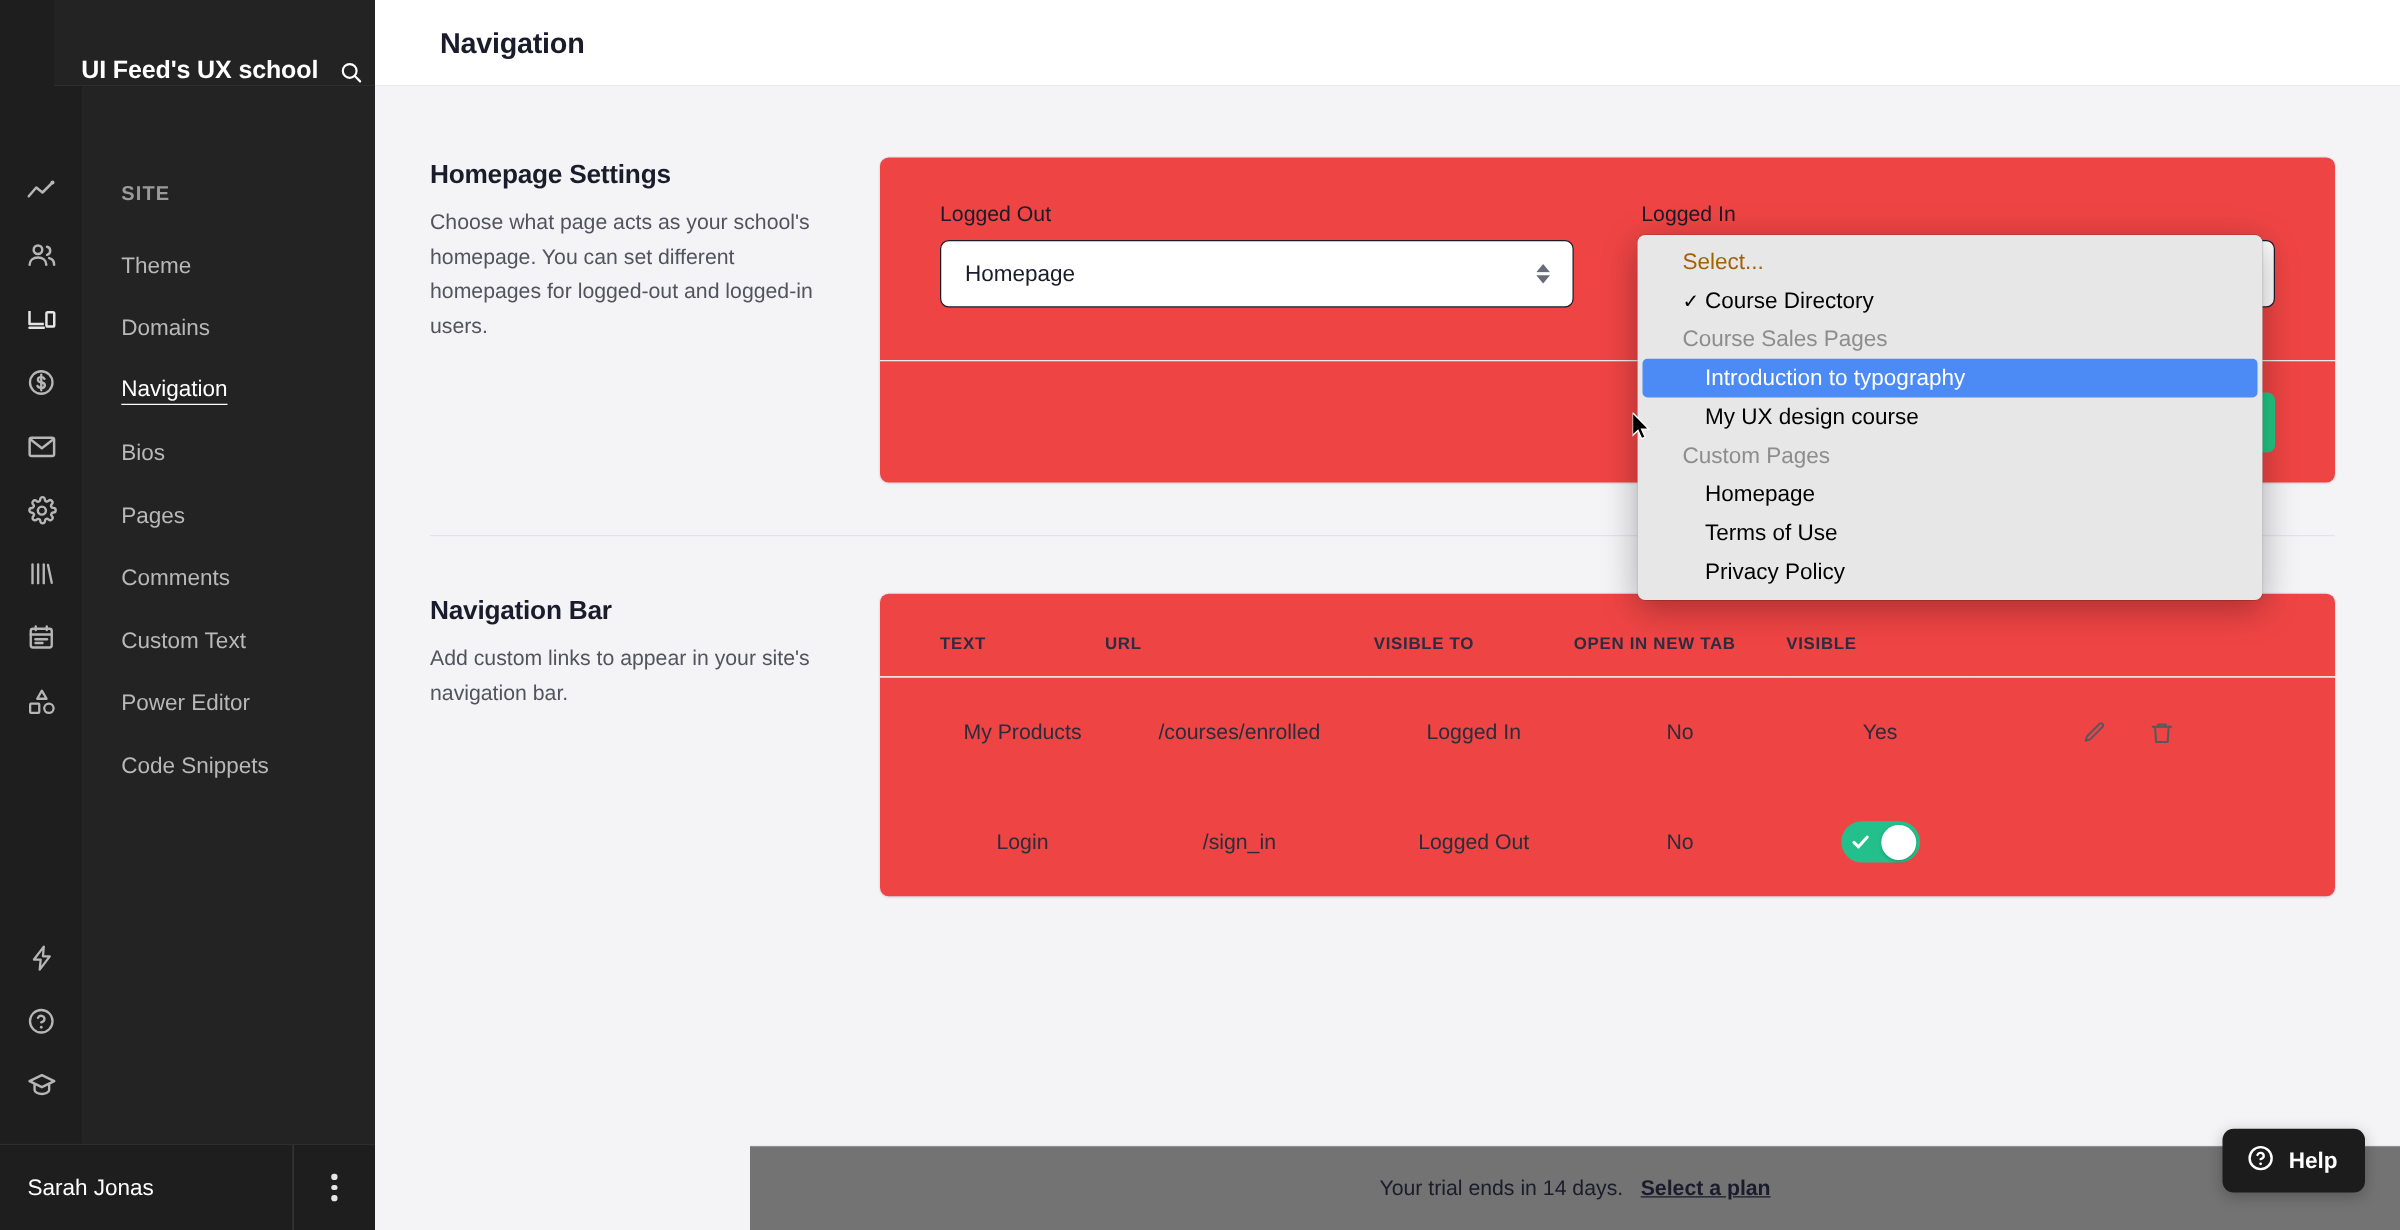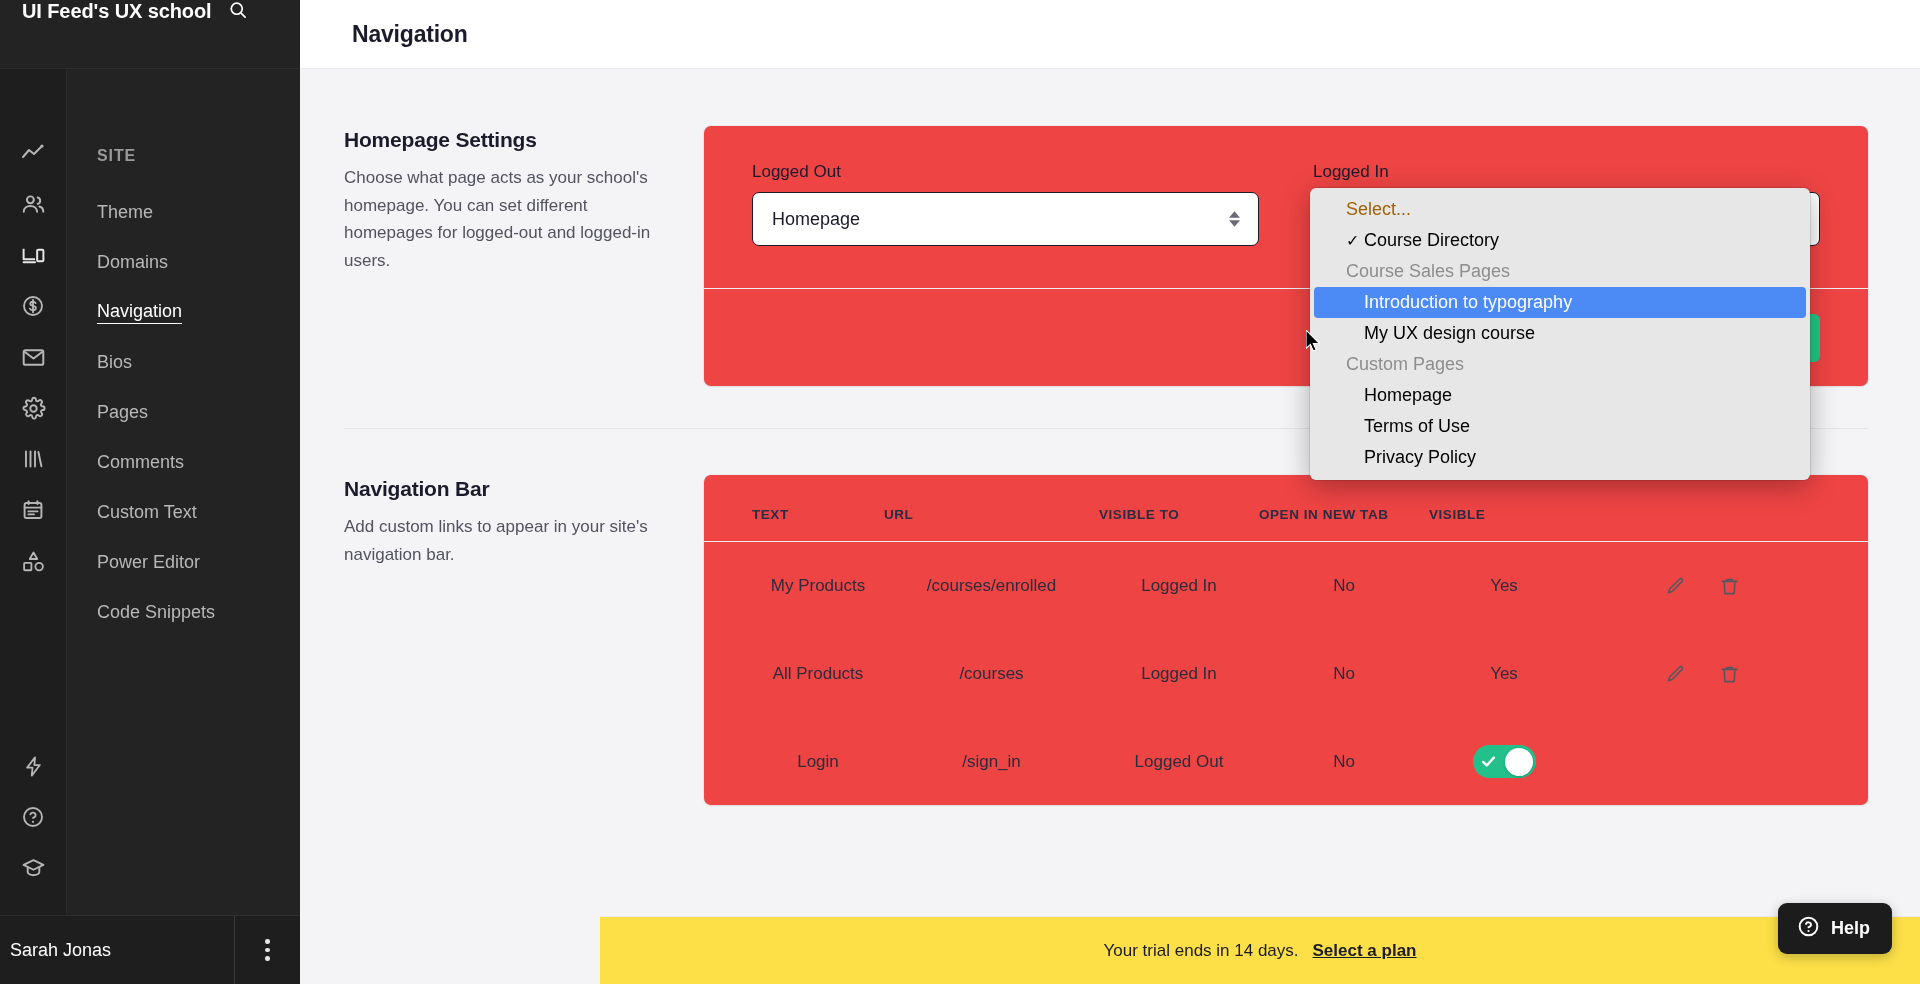--- a/index.html
+++ b/index.html
@@ -15,24 +15,25 @@
   .dark-panel {
     width: 300px; height: 984px;
     background: #1e1e1e;
     display: flex; flex-direction: column;
     flex-shrink: 0;
     position: relative;
     z-index: 5;
   }
   .brand-bar {
     height: 69px; flex-shrink: 0;
-    display: flex; align-items: flex-start;
+    display: flex; align-items: flex-end;
     padding: 0 22px;
     background: #232323;
     border-bottom: 1px solid #2e2e2e;
+    margin-left: 43px;
   }
   .brand-title {
     color: #ffffff; font-size: 20px; font-weight: bold;
     letter-spacing: -0.1px; white-space: nowrap;
   }
   .brand-search { margin-left: 16px; display: flex; align-items: center; cursor: pointer; }
 
   .panel-body { flex: 1; display: flex; min-height: 0; }
 
   .icon-rail {
@@ -69,21 +70,21 @@
   .menu-item.active span { border-bottom: 1.5px solid #ffffff; line-height: 1.25; }
 
   .user-bar {
     height: 69px; flex-shrink: 0;
     background: #1e1e1e;
     border-top: 1px solid #2e2e2e;
     display: flex; align-items: center;
   }
   .user-name {
     flex: 1; color: #ffffff; font-size: 18px;
-    padding-left: 10px; white-space: nowrap;
+    padding-left: 22px; white-space: nowrap;
   }
   .user-menu-btn {
     width: 66px; height: 69px;
     border-left: 1px solid #3a3a3a;
     display: flex; align-items: center; justify-content: center;
     cursor: pointer;
   }
   .dots { display: flex; flex-direction: column; gap: 4px; }
   .dots i { width: 4.5px; height: 4.5px; border-radius: 50%; background: #e6e6e6; display: block; }
 
@@ -192,21 +193,21 @@
   .dd-item.placeholder { color: #a16207; padding-left: 36px; }
   .dd-item.checked { padding-left: 36px; }
   .dd-item.checked .chk { width: 18px; display: inline-block; color: #000; font-size: 16px; }
   .dd-item.selected { background: #4c8bf5; color: #ffffff; border-radius: 4px; margin: 0 4px; padding-left: 50px; }
 
   .cursor-arrow { position: absolute; left: 1306px; top: 330px; z-index: 70; }
 
   
   .trial-bar {
     position: absolute; left: 300px; right: 0; bottom: 0;
-    height: 68px; background: #fde047;
+    height: 68px; background: #737373;
     border-top: 1px solid #e9e9ef;
     display: flex; align-items: center; justify-content: center;
     gap: 14px; z-index: 40;
   }
   .trial-text { font-size: 17px; color: #1b1b2b; }
   .trial-link { font-size: 17px; color: #1b1b2b; font-weight: bold; text-decoration: underline; cursor: pointer; }
 
   .help-btn {
     position: absolute; right: 28px; bottom: 30px;
     background: #1c1c1c; color: #ffffff;
@@ -456,41 +457,20 @@
                   <span class="act-btn">
                     <svg width="21" height="21" viewBox="0 0 24 24" fill="none" stroke="#57575f" stroke-width="1.85" stroke-linecap="round" stroke-linejoin="round">
                       <line x1="3.6" y1="6.2" x2="20.4" y2="6.2"></line>
                         <path d="M8.6 6.2V4.2h6.8v2"></path>
                       <path d="M5.8 6.2l.9 14h10.6l.9-14"></path>
                     </svg>
                   </span>
                 </td>
               </tr>
               <tr>
-                <td class="col-text">All Products</td>
-                <td class="col-url">/courses</td>
-                <td class="col-vis-to">Logged In</td>
-                <td class="col-newtab">No</td>
-                <td class="col-visible">Yes</td>
-                <td class="col-actions">
-                  <span class="act-btn">
-                    <svg width="21" height="21" viewBox="0 0 24 24" fill="none" stroke="#57575f" stroke-width="1.85" stroke-linecap="round" stroke-linejoin="round">
-                      <path d="M16.8 3.4a2 2 0 0 1 2.8 2.8L8.1 17.7 4 19l1.3-4.1z"></path>
-                    </svg>
-                  </span>
-                  <span class="act-btn">
-                    <svg width="21" height="21" viewBox="0 0 24 24" fill="none" stroke="#57575f" stroke-width="1.85" stroke-linecap="round" stroke-linejoin="round">
-                      <line x1="3.6" y1="6.2" x2="20.4" y2="6.2"></line>
-                        <path d="M8.6 6.2V4.2h6.8v2"></path>
-                      <path d="M5.8 6.2l.9 14h10.6l.9-14"></path>
-                    </svg>
-                  </span>
-                </td>
-              </tr>
-              <tr>
                 <td class="col-text">Login</td>
                 <td class="col-url">/sign_in</td>
                 <td class="col-vis-to">Logged Out</td>
                 <td class="col-newtab">No</td>
                 <td class="col-visible">
                   <span class="toggle">
                     <svg width="17" height="17" viewBox="0 0 24 24" fill="none" stroke="#ffffff" stroke-width="3.4" stroke-linecap="round" stroke-linejoin="round" style="margin-left:3px">
                       <polyline points="4.5,12.6 9.6,17.6 19.5,6.6"></polyline>
                     </svg>
                     <span class="knob"></span>

